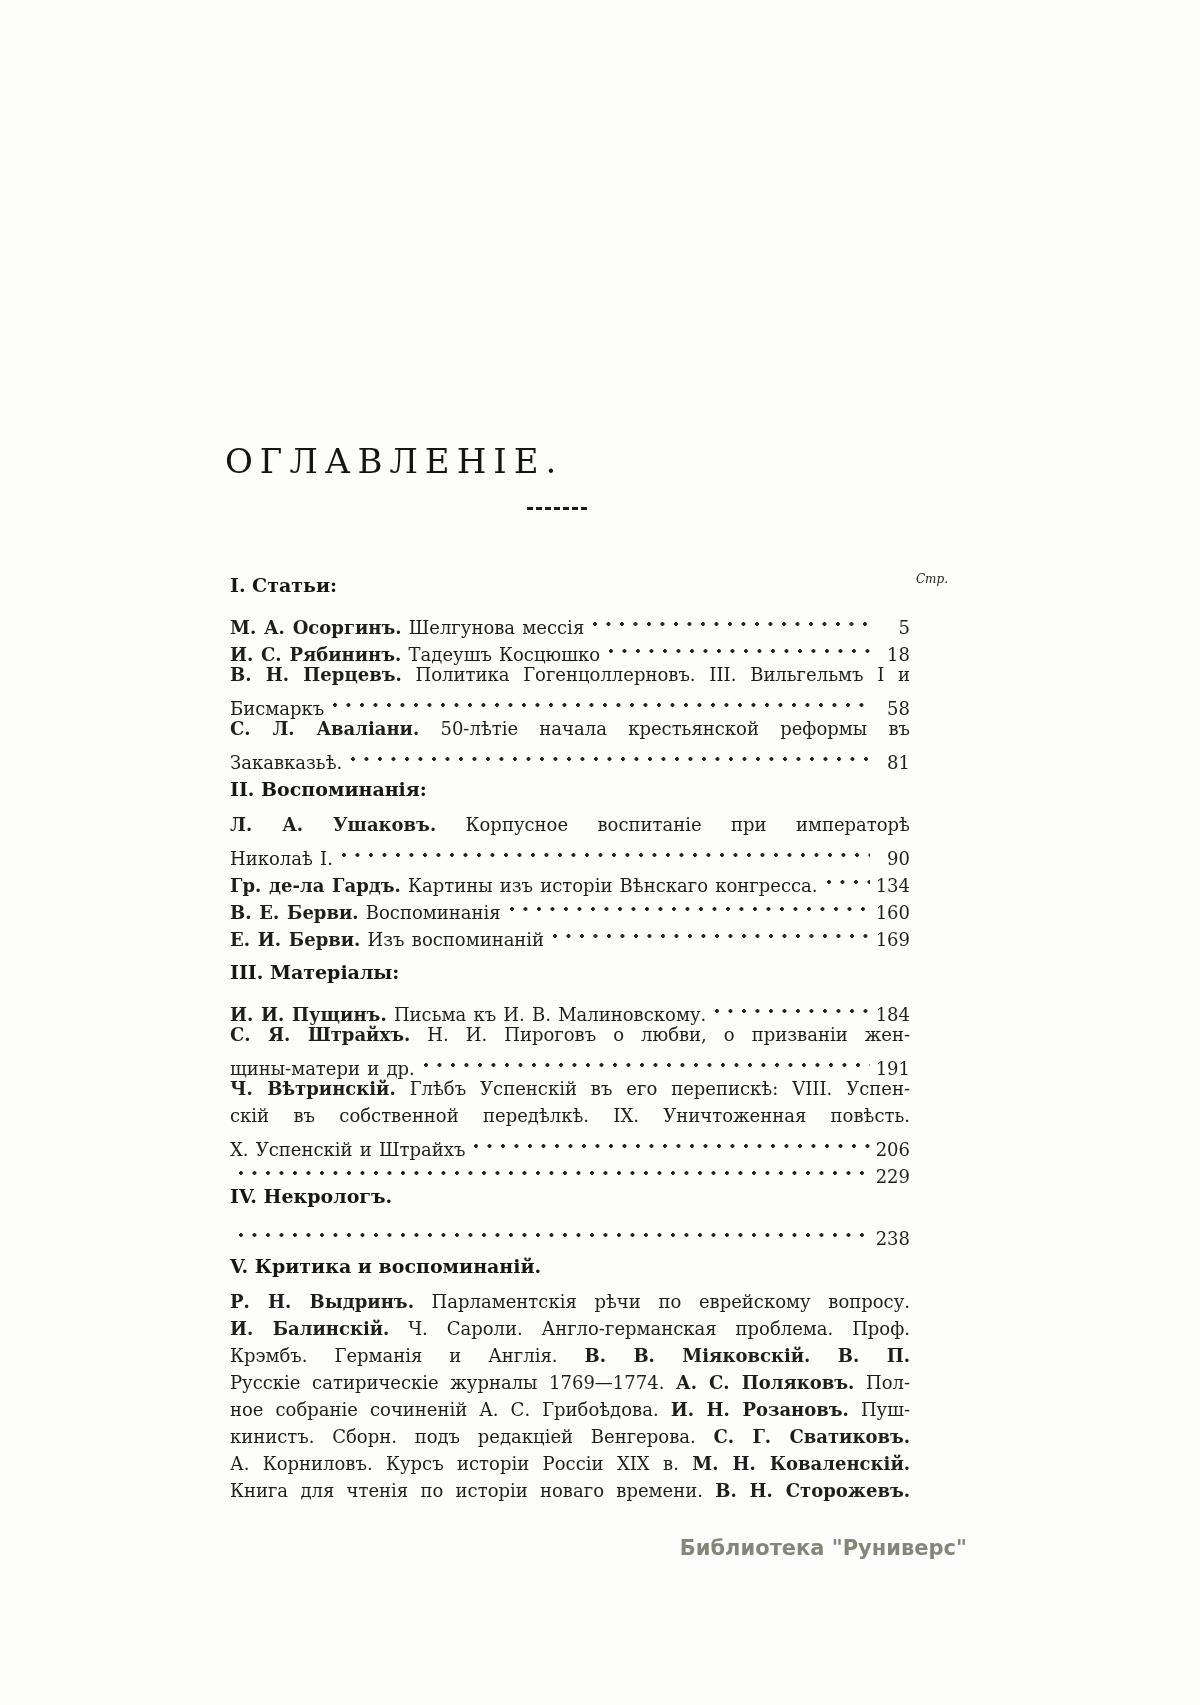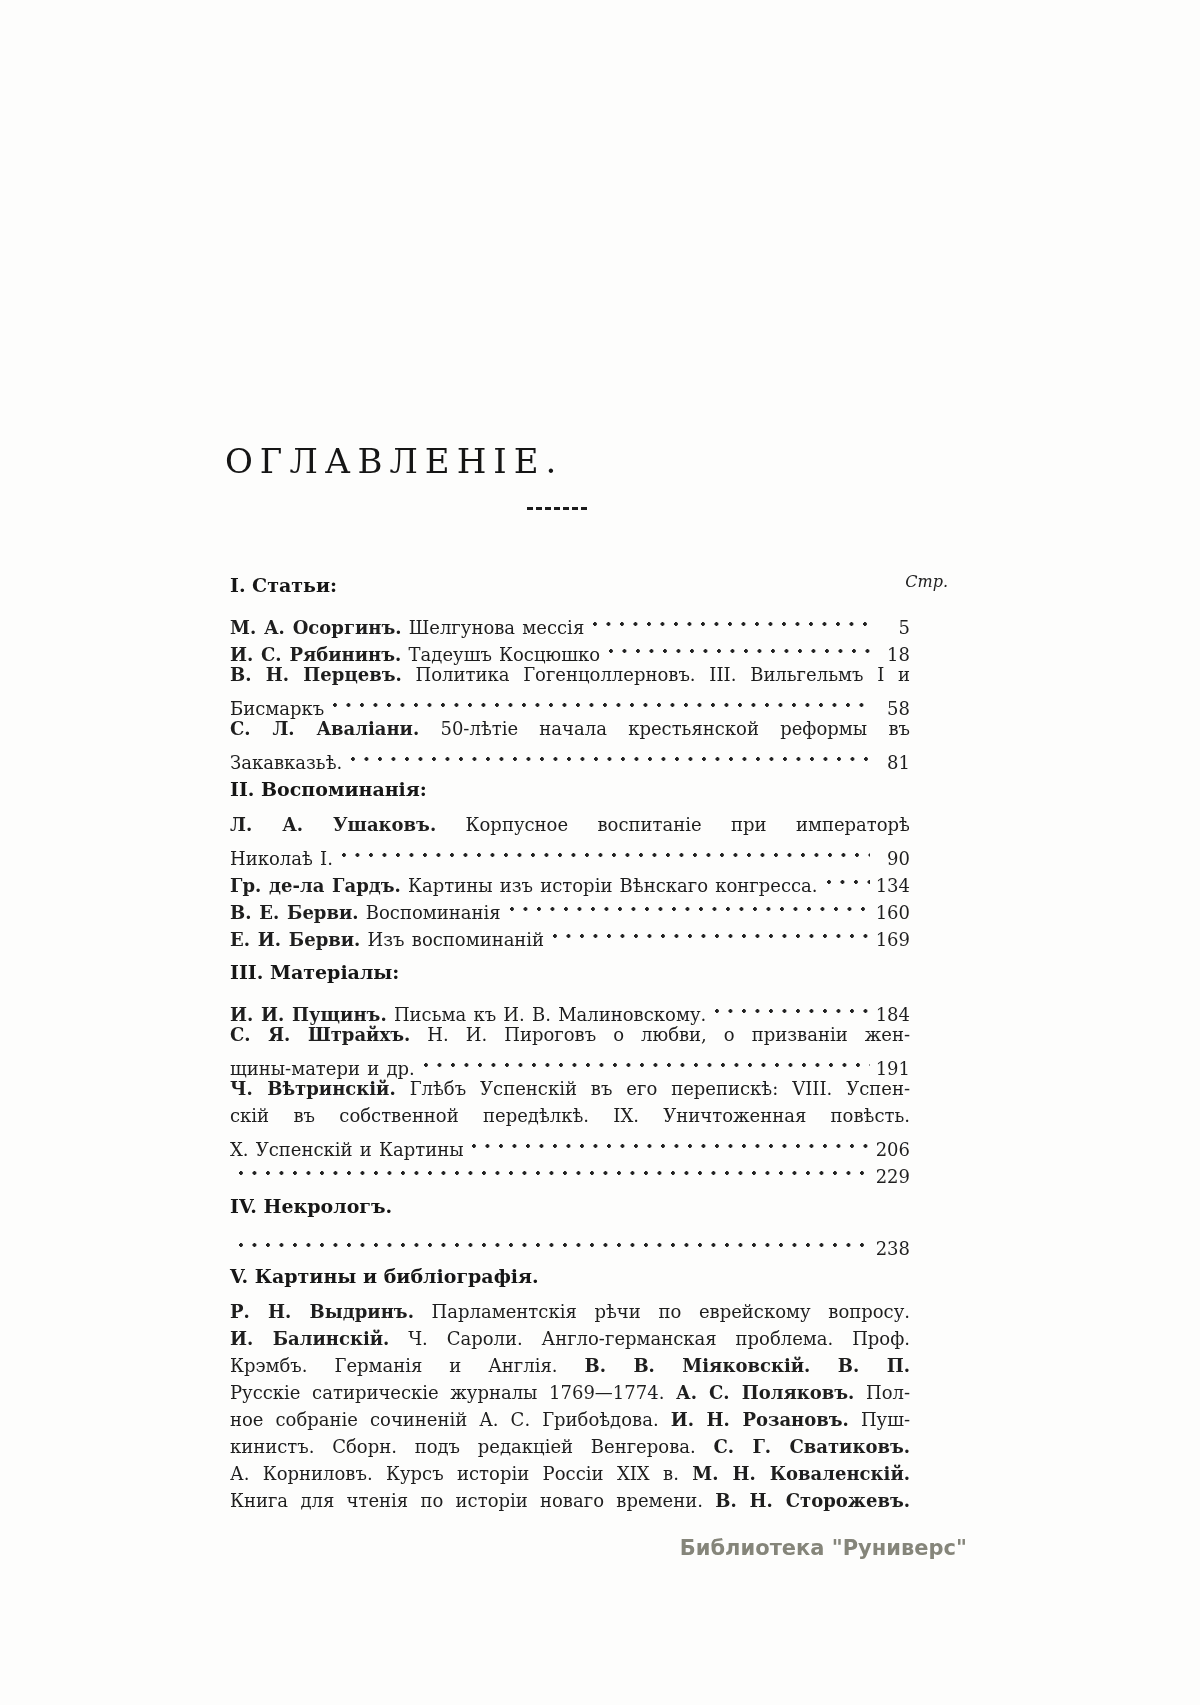--- a/index.html
+++ b/index.html
@@ -17,25 +17,25 @@
     font-size:34px;font-weight:normal;letter-spacing:7px;
     color:#151515;
   }
   .title-rule{
     position:absolute;top:507px;left:527px;width:60px;height:3px;
     background:repeating-linear-gradient(90deg,#1c1c1c 0,#1c1c1c 6px,transparent 6px,transparent 9px);
   }
   .toc{position:absolute;left:230px;top:572px;width:680px;}
   .sec-head-row{display:flex;align-items:flex-start;justify-content:space-between;height:27px;}
   .sec-heading{font-size:19px;font-weight:bold;margin:0;line-height:27px;color:#161616;}
-  .col-header{font-style:italic;font-size:16px;margin-right:-38px;color:#222;}
+  .col-header{font-style:italic;font-size:12px;margin-right:-38px;color:#222;}
   .sec{margin-top:0;}
   .sec.mt-a{margin-top:7px;}
   .sec.mt-b{margin-top:13px;}
-  .sec.mt-c{margin-top:10px;}
+  .sec.mt-c{}
   .sec.mt-d{margin-top:8px;}
   .entries{margin-top:8px;}
   .toc-line{
     display:flex;align-items:baseline;
     height:27px;line-height:27px;
     font-size:18px;word-spacing:1.5px;
   }
   .toc-line.justify{
     display:block;text-align:justify;height:27px;overflow:hidden;
   }
@@ -136,21 +136,21 @@
           </div>
           <div class="toc-line justify"><span class="line-text"><span class="seg bold">С. Я. Штрайхъ.</span><span class="seg"> Н. И. Пироговъ о любви, о призваніи жен-</span></span></div>
           <div class="toc-line">
             <span class="line-text"><span class="seg">щины-матери и др.</span></span>
             <span class="leader"></span>
             <span class="pagenum">191</span>
           </div>
           <div class="toc-line justify"><span class="line-text"><span class="seg bold">Ч. Вѣтринскій.</span><span class="seg"> Глѣбъ Успенскій въ его перепискѣ: VIII. Успен-</span></span></div>
           <div class="toc-line justify"><span class="line-text"><span class="seg">скій въ собственной передѣлкѣ. IX. Уничтоженная повѣсть.</span></span></div>
           <div class="toc-line">
-            <span class="line-text"><span class="seg">Х. Успенскій и Картины</span></span>
+            <span class="line-text"><span class="seg">Х. Успенскій и Штрайхъ</span></span>
             <span class="leader"></span>
             <span class="pagenum">206</span>
           </div>
           <div class="toc-line">
             <span class="leader"></span>
             <span class="pagenum">229</span>
           </div>
         </div>
     </section>
 
@@ -161,21 +161,21 @@
       <div class="entries">
           <div class="toc-line">
             <span class="leader"></span>
             <span class="pagenum">238</span>
           </div>
         </div>
     </section>
 
     <section class="sec mt-d">
       <div class="sec-head-row">
-        <h2 class="sec-heading">V. Картины и библіографія.</h2>
+        <h2 class="sec-heading">V. Критика и воспоминаній.</h2>
       </div>
       <div class="entries">
           <div class="toc-line justify"><span class="line-text"><span class="seg bold">Р. Н. Выдринъ.</span><span class="seg"> Парламентскія рѣчи по еврейскому вопросу.</span></span></div>
           <div class="toc-line justify"><span class="line-text"><span class="seg bold">И. Балинскій.</span><span class="seg"> Ч. Сароли. Англо-германская проблема. Проф.</span></span></div>
           <div class="toc-line justify"><span class="line-text"><span class="seg">Крэмбъ. Германія и Англія. </span><span class="seg bold">В. В. Міяковскій. В. П. Семенниковъ.</span></span></div>
           <div class="toc-line justify"><span class="line-text"><span class="seg">Русскіе сатирическіе журналы 1769—1774. </span><span class="seg bold">А. С. Поляковъ.</span><span class="seg"> Пол-</span></span></div>
           <div class="toc-line justify"><span class="line-text"><span class="seg">ное собраніе сочиненій А. С. Грибоѣдова. </span><span class="seg bold">И. Н. Розановъ.</span><span class="seg"> Пуш-</span></span></div>
           <div class="toc-line justify"><span class="line-text"><span class="seg">кинистъ. Сборн. подъ редакціей Венгерова. </span><span class="seg bold">С. Г. Сватиковъ.</span></span></div>
           <div class="toc-line justify"><span class="line-text"><span class="seg">А. Корниловъ. Курсъ исторіи Россіи XIX в. </span><span class="seg bold">М. Н. Коваленскій.</span></span></div>
           <div class="toc-line justify"><span class="line-text"><span class="seg">Книга для чтенія по исторіи новаго времени. </span><span class="seg bold">В. Н. Сторожевъ.</span></span></div>

